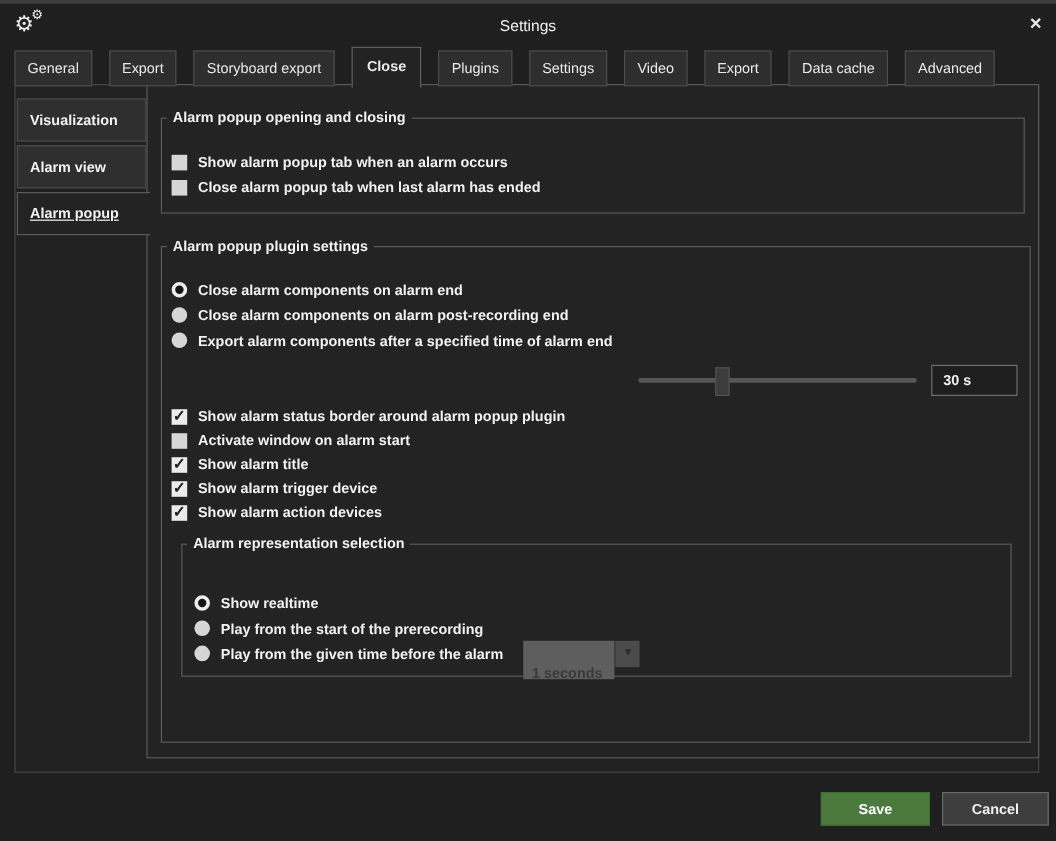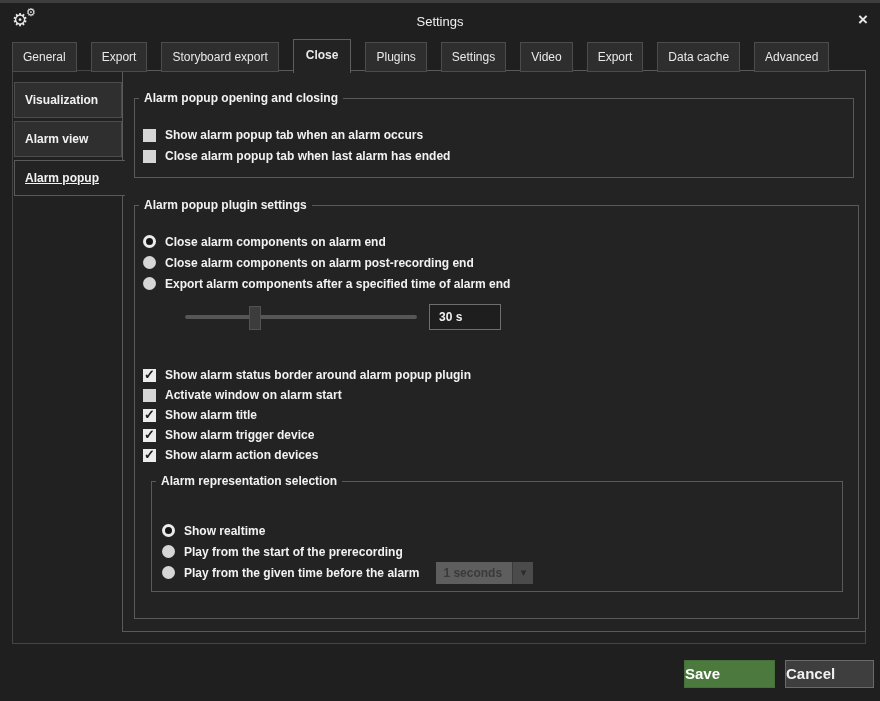--- a/index.html
+++ b/index.html
@@ -44,31 +44,31 @@
   .check-row{display:flex;align-items:flex-end;gap:9px;margin:5px 0;height:16px;cursor:pointer;}
   .fs2-body .check-row{margin:4px 0;}
   .checkbox{width:13px;height:13px;background:#D6D6D6;flex:none;position:relative;}
   .checkbox.checked{background:#ECECEC;}
   .check-glyph{position:absolute;left:1px;top:-2px;font-size:13px;font-weight:bold;color:#1C1C1C;line-height:15px;}
   .row-label{font-size:12px;font-weight:bold;color:#F2F2F2;white-space:nowrap;}
   .radio-row{display:flex;align-items:center;gap:9px;margin:4px 0;height:17px;cursor:pointer;}
   .radio{width:13px;height:13px;border-radius:50%;background:#D6D6D6;flex:none;box-sizing:border-box;}
   .radio.selected{background:#161616;border:3px solid #ECECEC;}
   
-  .slider-row{display:flex;align-items:center;margin:12px 0 36px 42px;height:26px;}
+  .slider-row{display:flex;align-items:center;margin:12px 0 8px 42px;height:26px;justify-content:flex-end;}
   .slider-track{position:relative;width:232px;height:4px;background:#565656;border-radius:2px;cursor:pointer;}
   .slider-thumb{position:absolute;left:64px;top:-9px;width:10px;height:22px;background:#3C3C3C;border:1px solid #525252;cursor:pointer;}
   .slider-value{margin-left:12px;width:52px;height:24px;background:#1E1E1E;border:1px solid #6E6E6E;
        color:#F2F2F2;font-weight:bold;font-size:12px;padding:0 9px;font-family:"Liberation Sans",sans-serif;}
   
   .dropdown{display:inline-flex;margin-left:8px;height:22px;cursor:default;flex:none;}
-  .dd-value{width:62px;background:#5E5E5E;color:#3A3A3A;font-size:12px;font-weight:bold;line-height:22px;padding:0 7px;white-space:nowrap;}
+  .dd-value{width:62px;background:#5E5E5E;color:#3A3A3A;font-size:12px;font-weight:bold;line-height:22px;padding:16px 7px;white-space:nowrap;}
   .dd-arrow{width:20px;background:#4B4B4B;border-left:1px solid #3B3B3B;text-align:center;line-height:21px;color:#2C2C2C;font-size:11px;}
   
-  .btn{position:absolute;top:660px;height:28px;font-size:15px;font-weight:bold;line-height:26px;cursor:pointer;box-sizing:border-box;}
+  .btn{position:absolute;top:660px;height:28px;font-size:12px;font-weight:bold;text-align:center;line-height:26px;cursor:pointer;box-sizing:border-box;}
   .btn-save{left:684px;width:91px;background:#4C7A3E;border:1px solid #456F38;color:#FFFFFF;}
   .btn-cancel{left:785px;width:89px;background:#3E3E3E;border:1px solid #6A6A6A;color:#F0F0F0;}
 </style>
 </head>
 <body>
 
 <div class="titlebar">
   <span class="gear-wrap">
     <span class="gear-main">⚙</span>
     <span class="gear-small">⚙</span>

